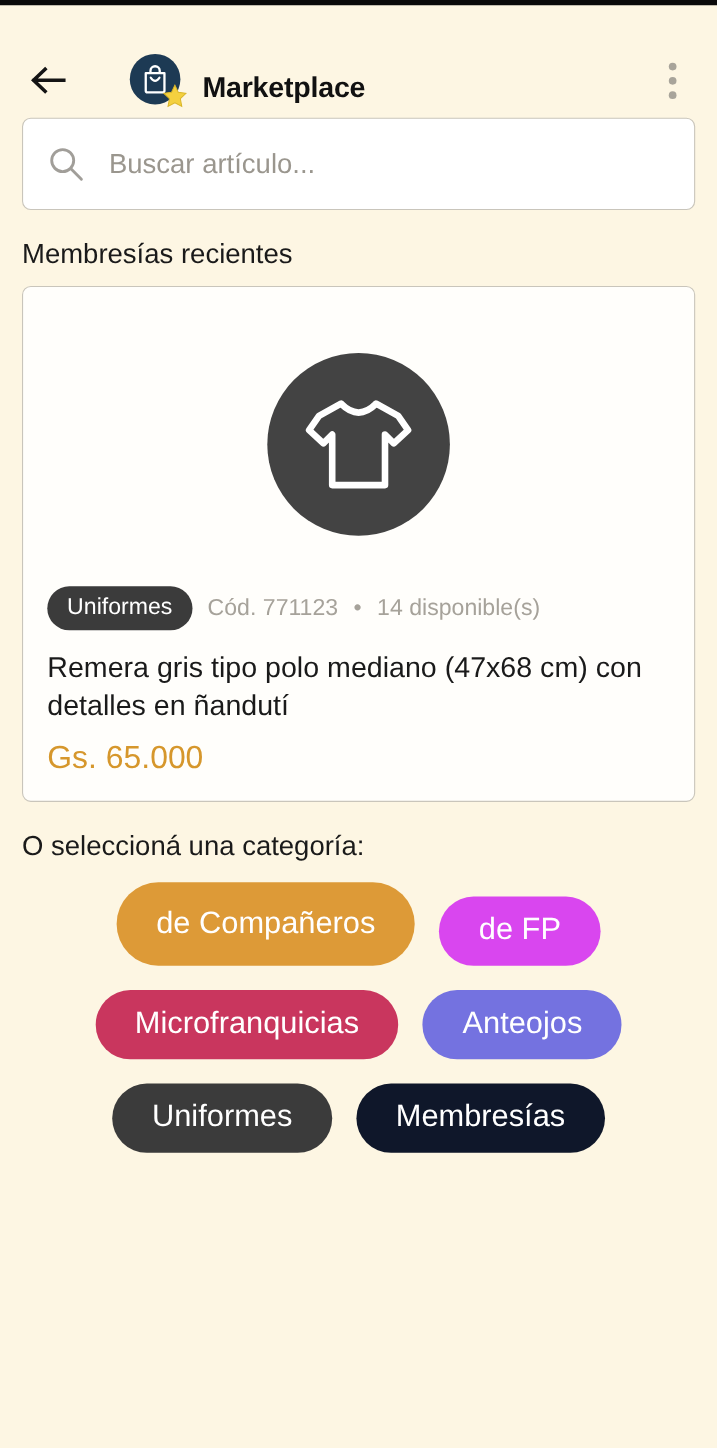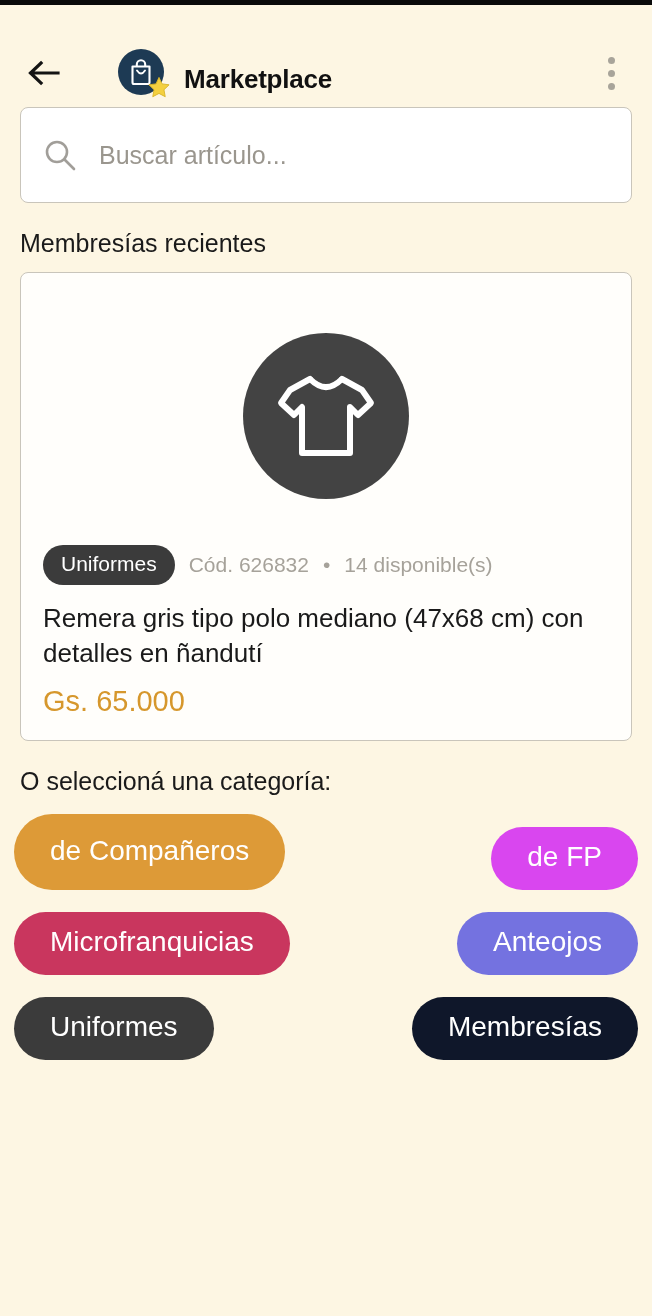--- a/index.html
+++ b/index.html
@@ -87,21 +87,21 @@
     display: block;
     width: 7px;
     height: 7px;
     border-radius: 50%;
     background: #a8a49a;
   }
 
   
   #search-box {
     margin: 12px 20px 0 20px;
-    height: 96px;
+    height: 84px;
     background: #ffffff;
     border: 1.5px solid #c9c5bb;
     border-radius: 8px;
     display: flex;
     align-items: center;
     padding: 0 22px;
     cursor: text;
   }
 
   #search-icon {
@@ -211,21 +211,21 @@
     border-radius: 40px;
     color: #ffffff;
     font-family: "Liberation Sans", sans-serif;
     font-size: 28px;
     padding: 16px 36px 19px 36px;
     cursor: pointer;
     white-space: nowrap;
     line-height: 1;
   }
 
-  .row { width: 100%; display: flex; justify-content: space-between; gap: 22px; }
+  .row { width: 100%; display: flex; justify-content: center; gap: 22px; }
 </style>
 </head>
 <body>
 
 <div id="top-black-bar"></div>
 
 <div id="app-bar">
 
   <div id="back-button">
     <svg width="34" height="28" viewBox="0 0 34 28">
@@ -269,21 +269,21 @@
     <div id="product-icon-circle">
       <svg width="104" height="92" viewBox="0 0 104 92">
         <path d="M36 9 L16 20 L7 33 L20 45 L28 37 V83 H76 V37 L84 45 L97 33 L88 20 L68 9" fill="none" stroke="#ffffff" stroke-width="6" stroke-linejoin="round" stroke-linecap="round"></path>
         <path d="M36 9 q16 16 32 0" fill="none" stroke="#ffffff" stroke-width="6" stroke-linejoin="round"></path>
       </svg>
     </div>
   </div>
 
   <div id="product-meta-row">
     <span id="product-category-badge">Uniformes</span>
-    <span class="meta-text">Cód. 626832</span>
+    <span class="meta-text">Cód. 771123</span>
     <span class="meta-dot">•</span>
     <span class="meta-text">14 disponible(s)</span>
   </div>
 
   <div id="product-title">Remera gris tipo polo mediano (47x68 cm) con detalles en ñandutí</div>
 
   <div id="product-price">Gs. 65.000</div>
 </div>
 
 <div class="section-heading">O seleccioná una categoría:</div>

